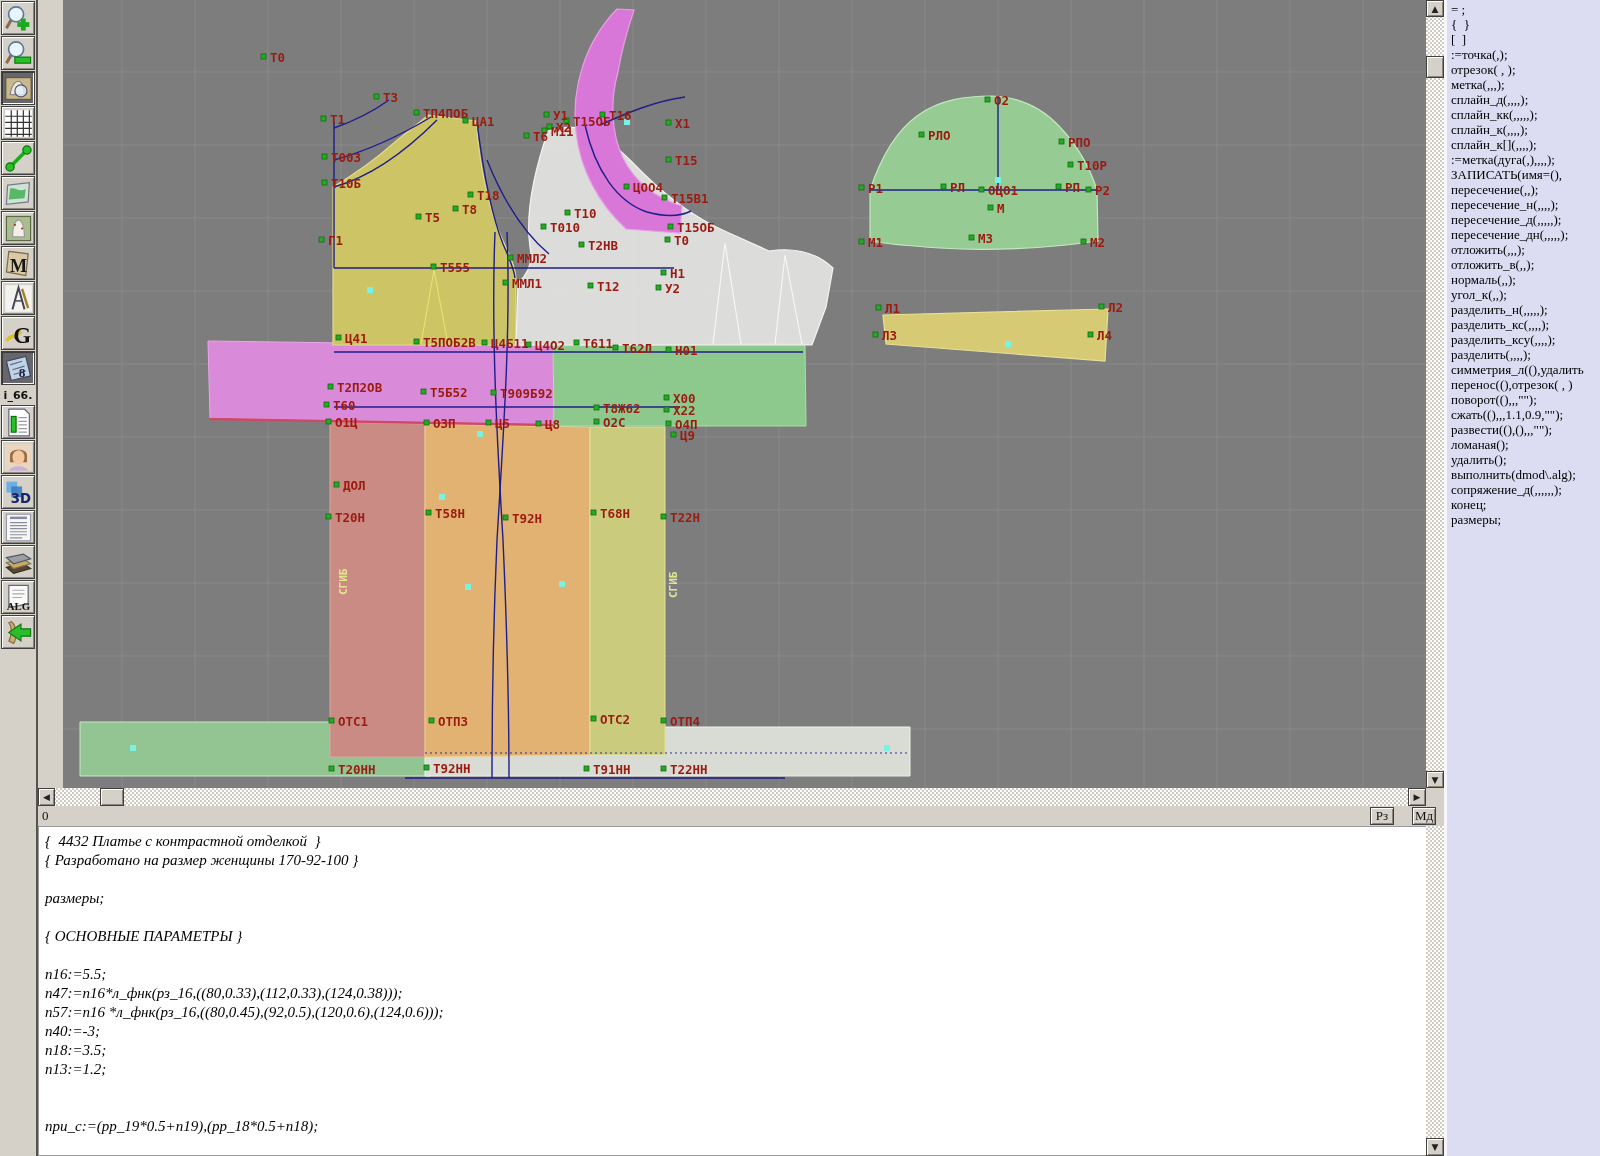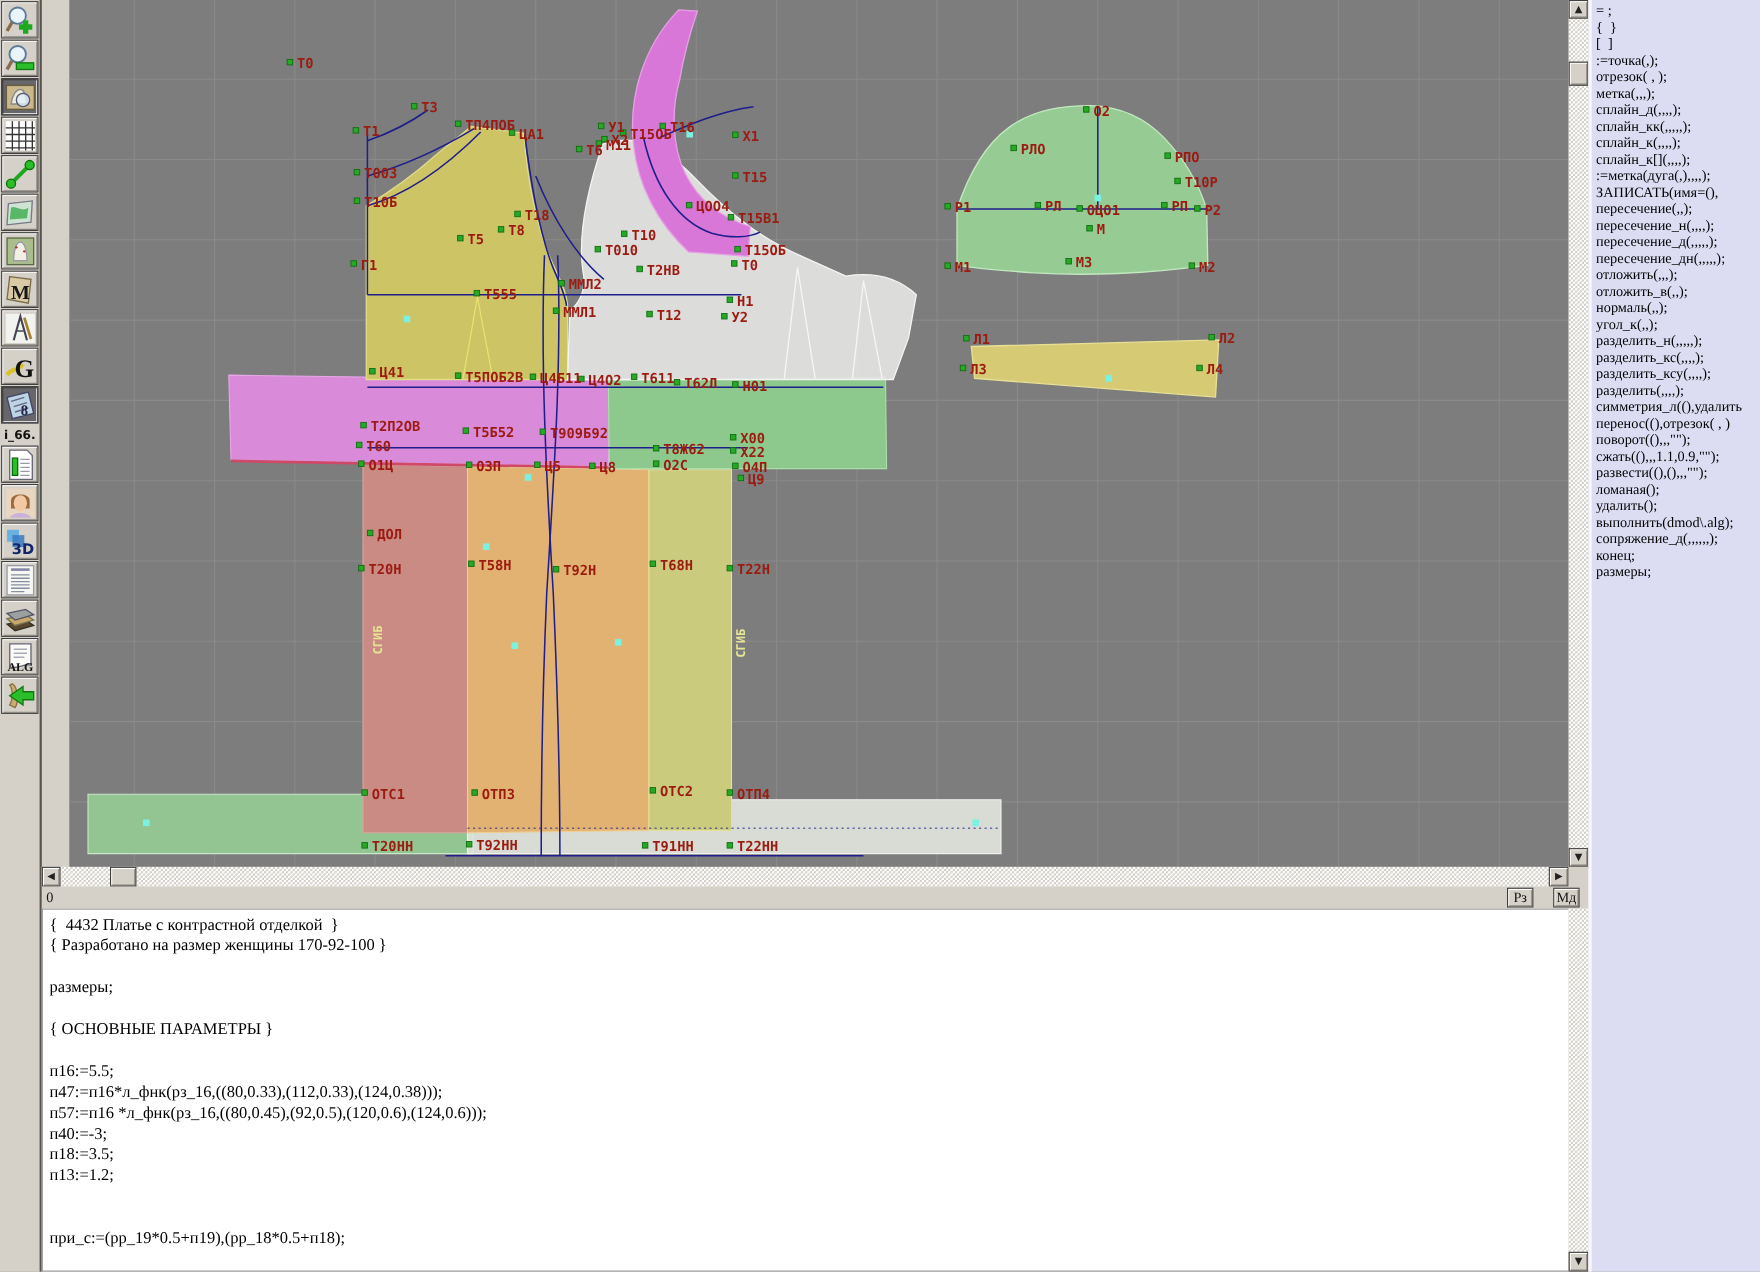--- a/index.html
+++ b/index.html
@@ -40,21 +40,21 @@
   #statusbar{position:absolute;left:38px;top:806px;width:1406px;height:20px;background:#d5d1c9;
     font:13px "Liberation Serif",serif;color:#111;}
   #status-zero{position:absolute;left:4px;top:2px;}
   .st-btn{position:absolute;top:1px;width:24px;height:18px;background:#d5d1c9;border:1px solid #404040;
     box-shadow:inset 1px 1px 0 #ffffff,inset -1px -1px 0 #8a867e;
     font:13px "Liberation Serif",serif;text-align:center;line-height:16px;box-sizing:border-box;}
   
   #editor{position:absolute;left:38px;top:826px;width:1388px;height:330px;background:#ffffff;
     border:1px solid #9a9a9a;border-right:none;box-sizing:border-box;overflow:hidden;
     font:15px "Liberation Serif",serif;color:#000;padding:5px 0 0 6px;}
-  #editor .ln{white-space:pre;height:19px;line-height:19px;}
+  #editor .ln{white-space:pre;height:19px;line-height:19px;font-style:italic;}
   
   #panel{position:absolute;left:1444px;top:0;width:156px;height:1156px;background:#dcdcf2;
     border-left:3px solid #f7f7fb;box-sizing:border-box;overflow:hidden;
     font:13px "Liberation Serif",serif;color:#000;padding:2px 0 0 4px;}
   #panel .fn{white-space:pre;height:15px;line-height:15px;overflow:hidden;}
 </style>
 </head>
 <body>
 
 <div id="toolbar">

